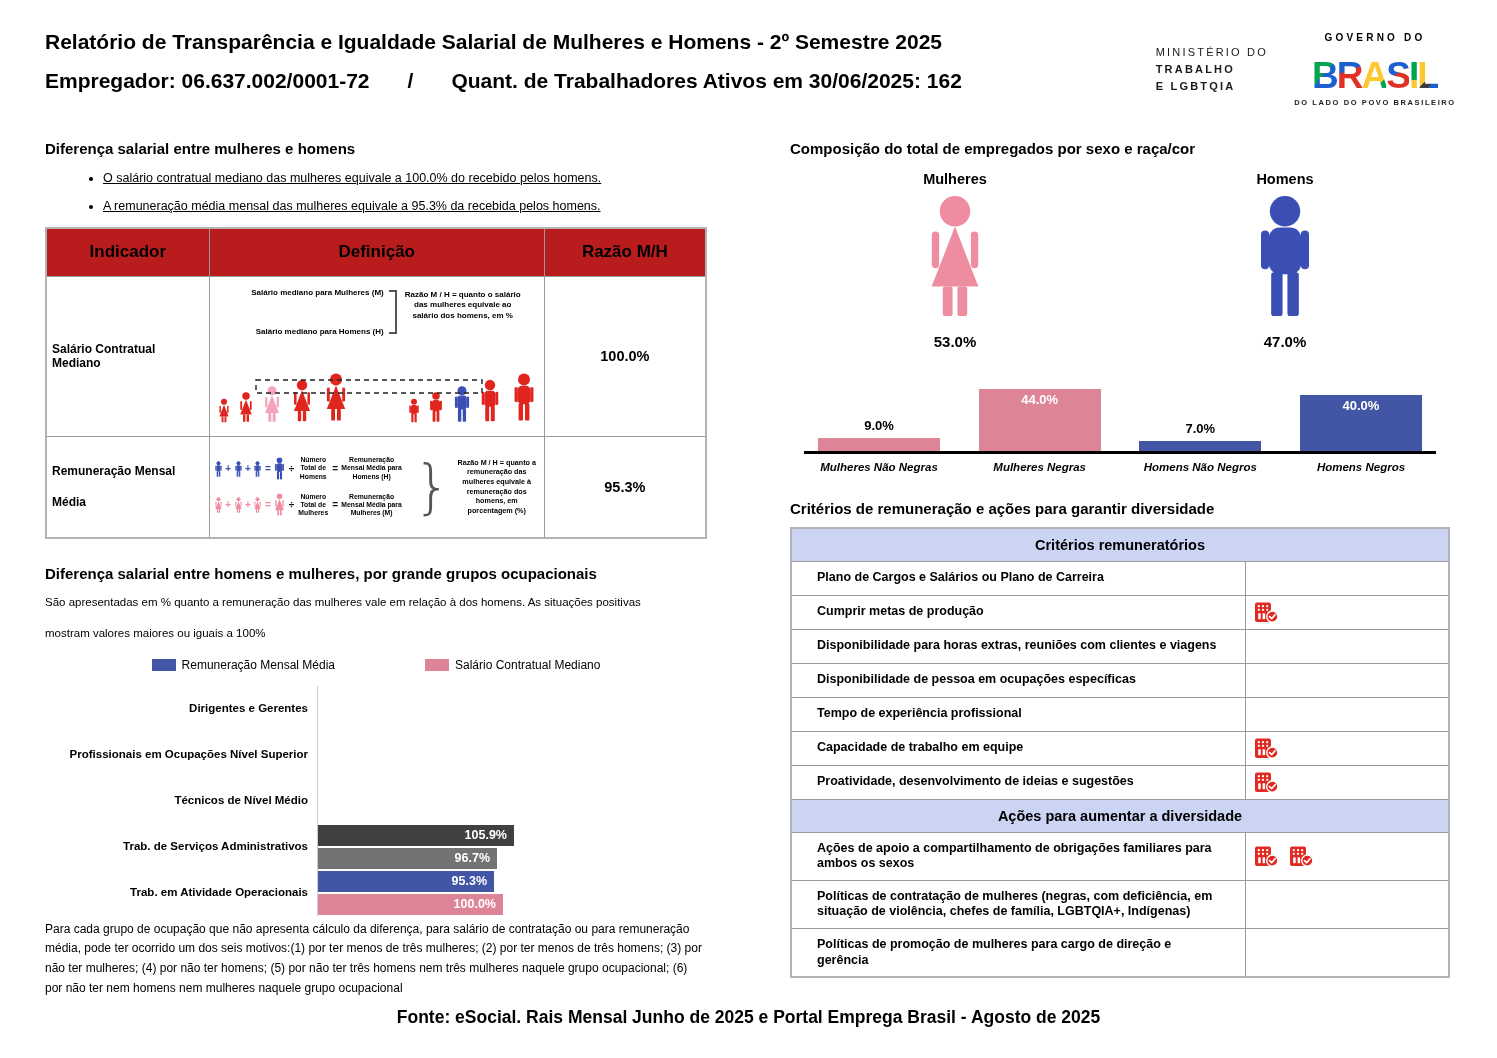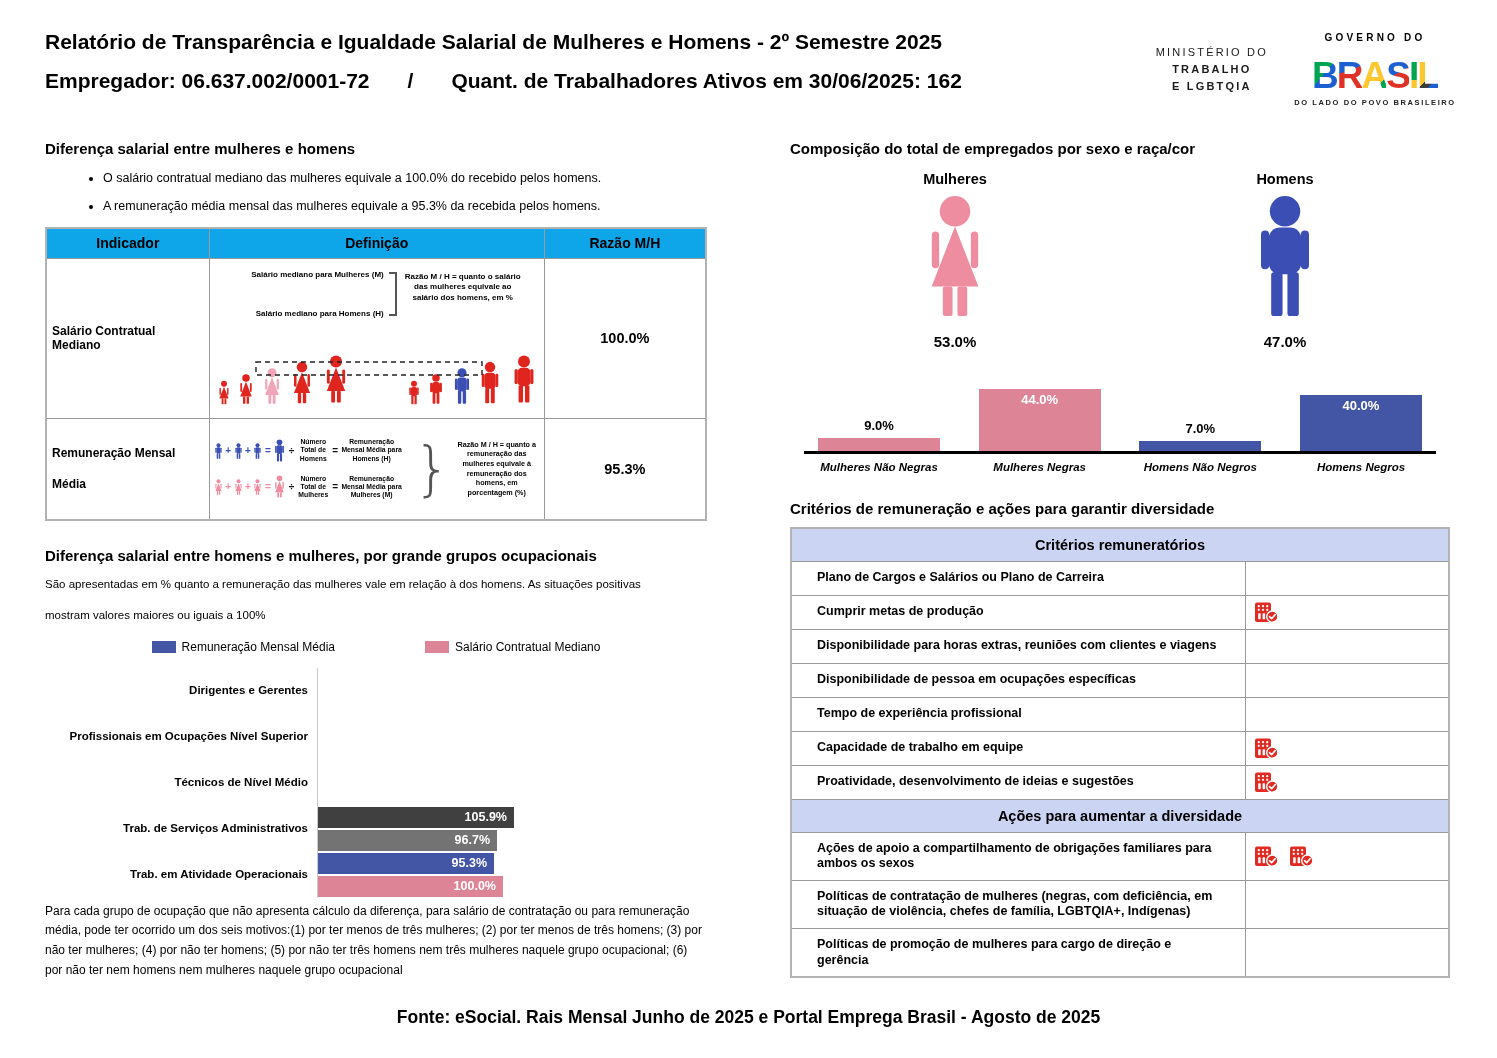--- a/index.html
+++ b/index.html
@@ -6,48 +6,48 @@
   html,body { width:1497px; height:1058px; background:#fff; overflow:hidden;
               font-family:"Liberation Sans", sans-serif; color:#000; }
   .page { position:relative; width:1497px; height:1058px; }
 
   
   .header { position:absolute; left:45px; top:30px; right:37px; }
   .title-l1 { font-size:21px; font-weight:bold; }
   .title-l2 { font-size:21px; font-weight:bold; margin-top:15px; display:flex; }
   .title-l2 .sep { margin:0 38px; }
   .logos { position:absolute; right:0; top:2px; display:flex; gap:22px; align-items:center; }
-  .ministry { text-align:center; font-size:11px; letter-spacing:2.2px; line-height:17px; color:#1a1a1a; }
+  .ministry { text-align:left; font-size:11px; letter-spacing:2.2px; line-height:17px; color:#1a1a1a; }
   .ministry .m1 { font-weight:500; }
   .ministry .m2, .ministry .m3 { font-weight:bold; }
   .govbr { text-align:center; width:170px; }
   .gov-top { font-size:10px; font-weight:bold; letter-spacing:3.2px; margin-bottom:13px; }
   .brasil { display:flex; justify-content:center; font-size:37px; font-weight:bold; letter-spacing:-2px; line-height:40px; }
   .brasil span { -webkit-background-clip:text; background-clip:text; color:transparent; }
   .bl-0 { background-image:linear-gradient(130deg,#00a551 46%,#1b5fd0 46%); }
   .bl-1 { background-image:linear-gradient(160deg,#1b5fd0 38%,#e03127 38%); }
   .bl-2 { background-image:linear-gradient(140deg,#fdc82f 70%,#00a551 70%); }
   .bl-3 { background-image:linear-gradient(150deg,#1b5fd0 45%,#e03127 45%); }
   .bl-4 { background-image:linear-gradient(180deg,#00a551 60%,#fdc82f 60%); }
   .bl-5 { background-image:linear-gradient(135deg,#fdc82f 55%,#3d3d3d 55%, #3d3d3d 70%, #1b5fd0 70%); }
   .gov-bottom { font-size:7.5px; font-weight:bold; letter-spacing:1.6px; margin-top:2px; color:#222; }
 
   
   .col-left  { position:absolute; left:45px;  top:140px; width:662px; }
   .col-right { position:absolute; left:790px; top:140px; width:660px; }
   .sec-title { font-size:15px; font-weight:bold; }
 
   
-  .bullets { margin:14px 0 10px 58px; list-style:disc; }
+  .bullets { margin:14px 0 10px 58px; list-style:disc;text-decoration:underline; }
   .bullets li { font-size:12.5px; margin-bottom:14px; }
 
   
   .ind-table { width:662px; border-collapse:collapse; border:2px solid #b3b3b3; }
   .ind-table th, .ind-table td { border:1px solid #9a9a9a; }
-  .ind-table th { background:#0ea5e9; height:30px; font-size:14px; font-weight:bold; }
+  .ind-table th { background:#b91c1c; height:48px; font-size:17px; font-weight:bold; }
   .c-ind { width:166px; } .c-def { width:330px; } .c-ratio { width:166px; }
   .ind-cell { font-size:12px; font-weight:bold; padding:4px 5px; vertical-align:middle; }
   .ind-cell.wrap { line-height:2.6; }
   .ratio-cell { font-size:14.5px; font-weight:bold; text-align:center; vertical-align:middle; }
   .row1 { height:160px; } .row2 { height:102px; }
 
   
   .def1 { height:100%; display:flex; flex-direction:column; padding:8px 2px 0; }
   .d1-top { display:flex; justify-content:center; }
   .d1-left { display:flex; flex-direction:column; justify-content:space-between; height:48px;

